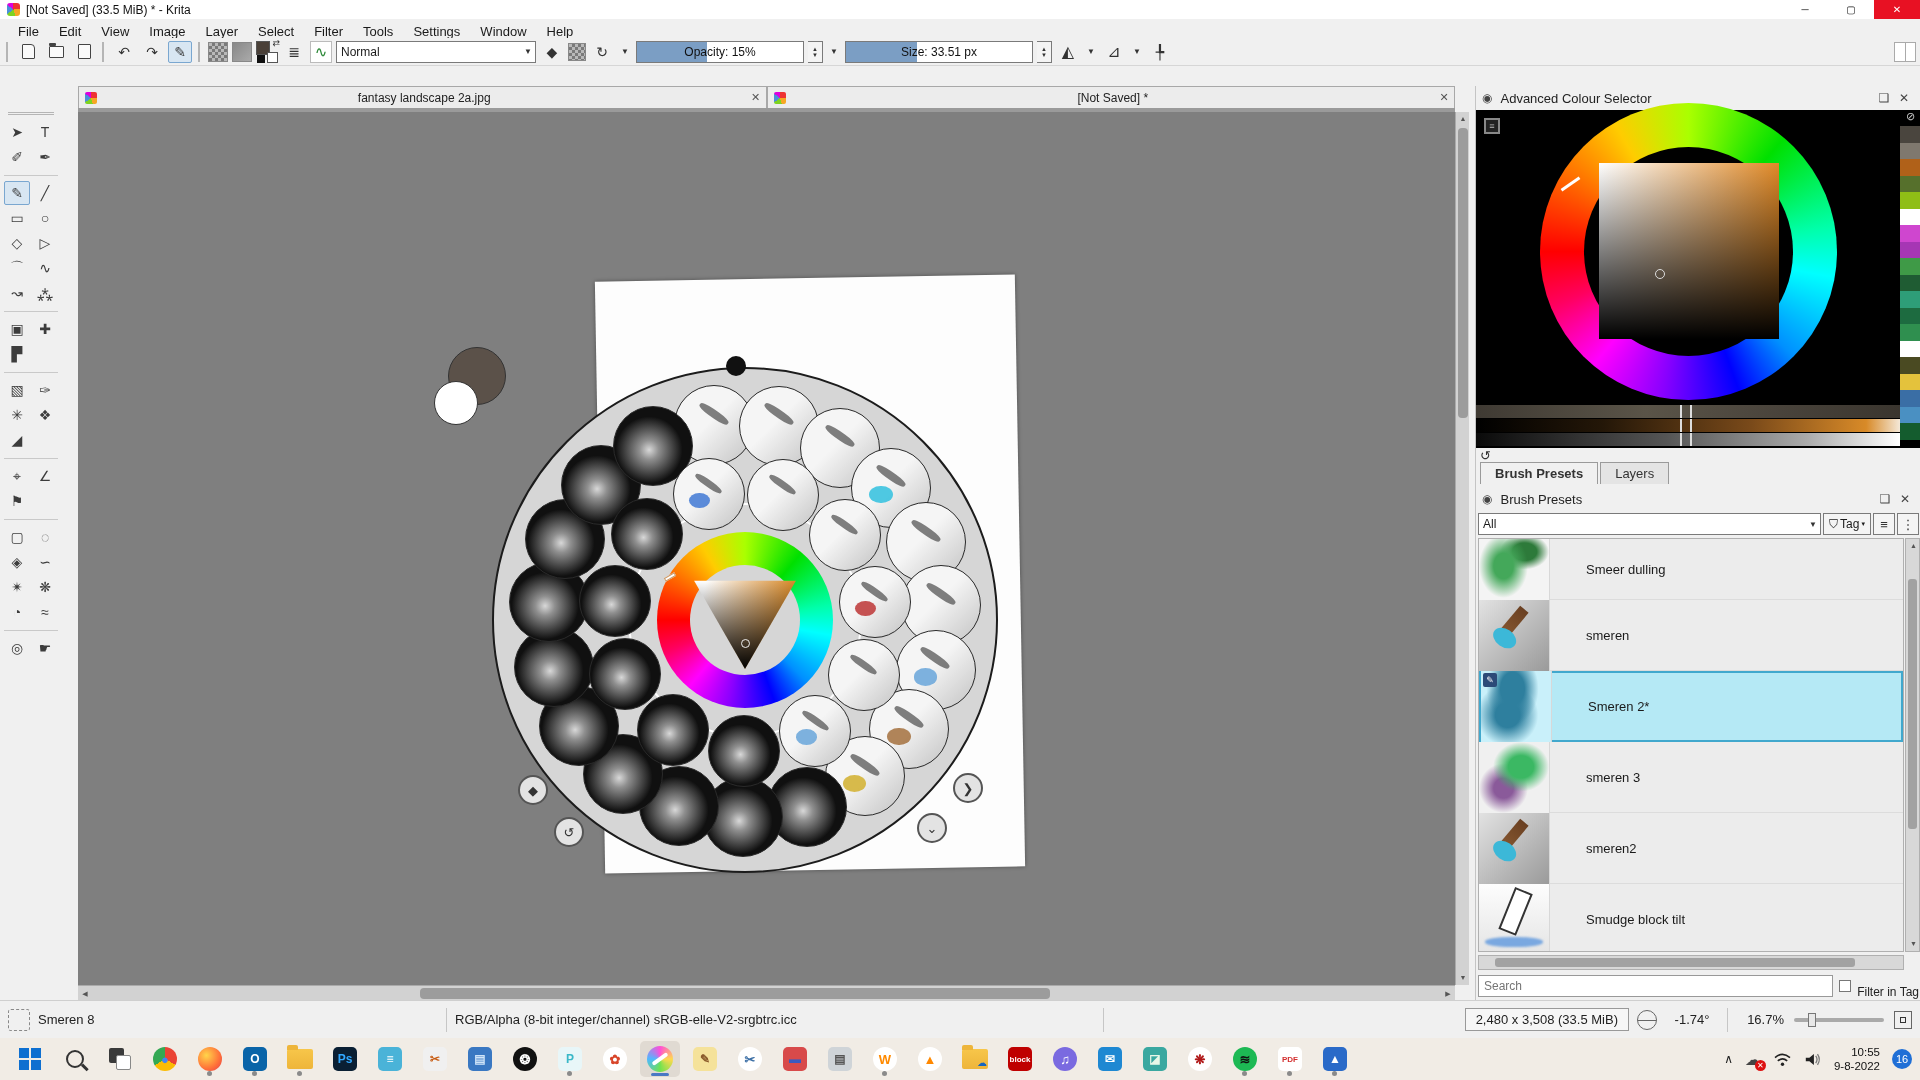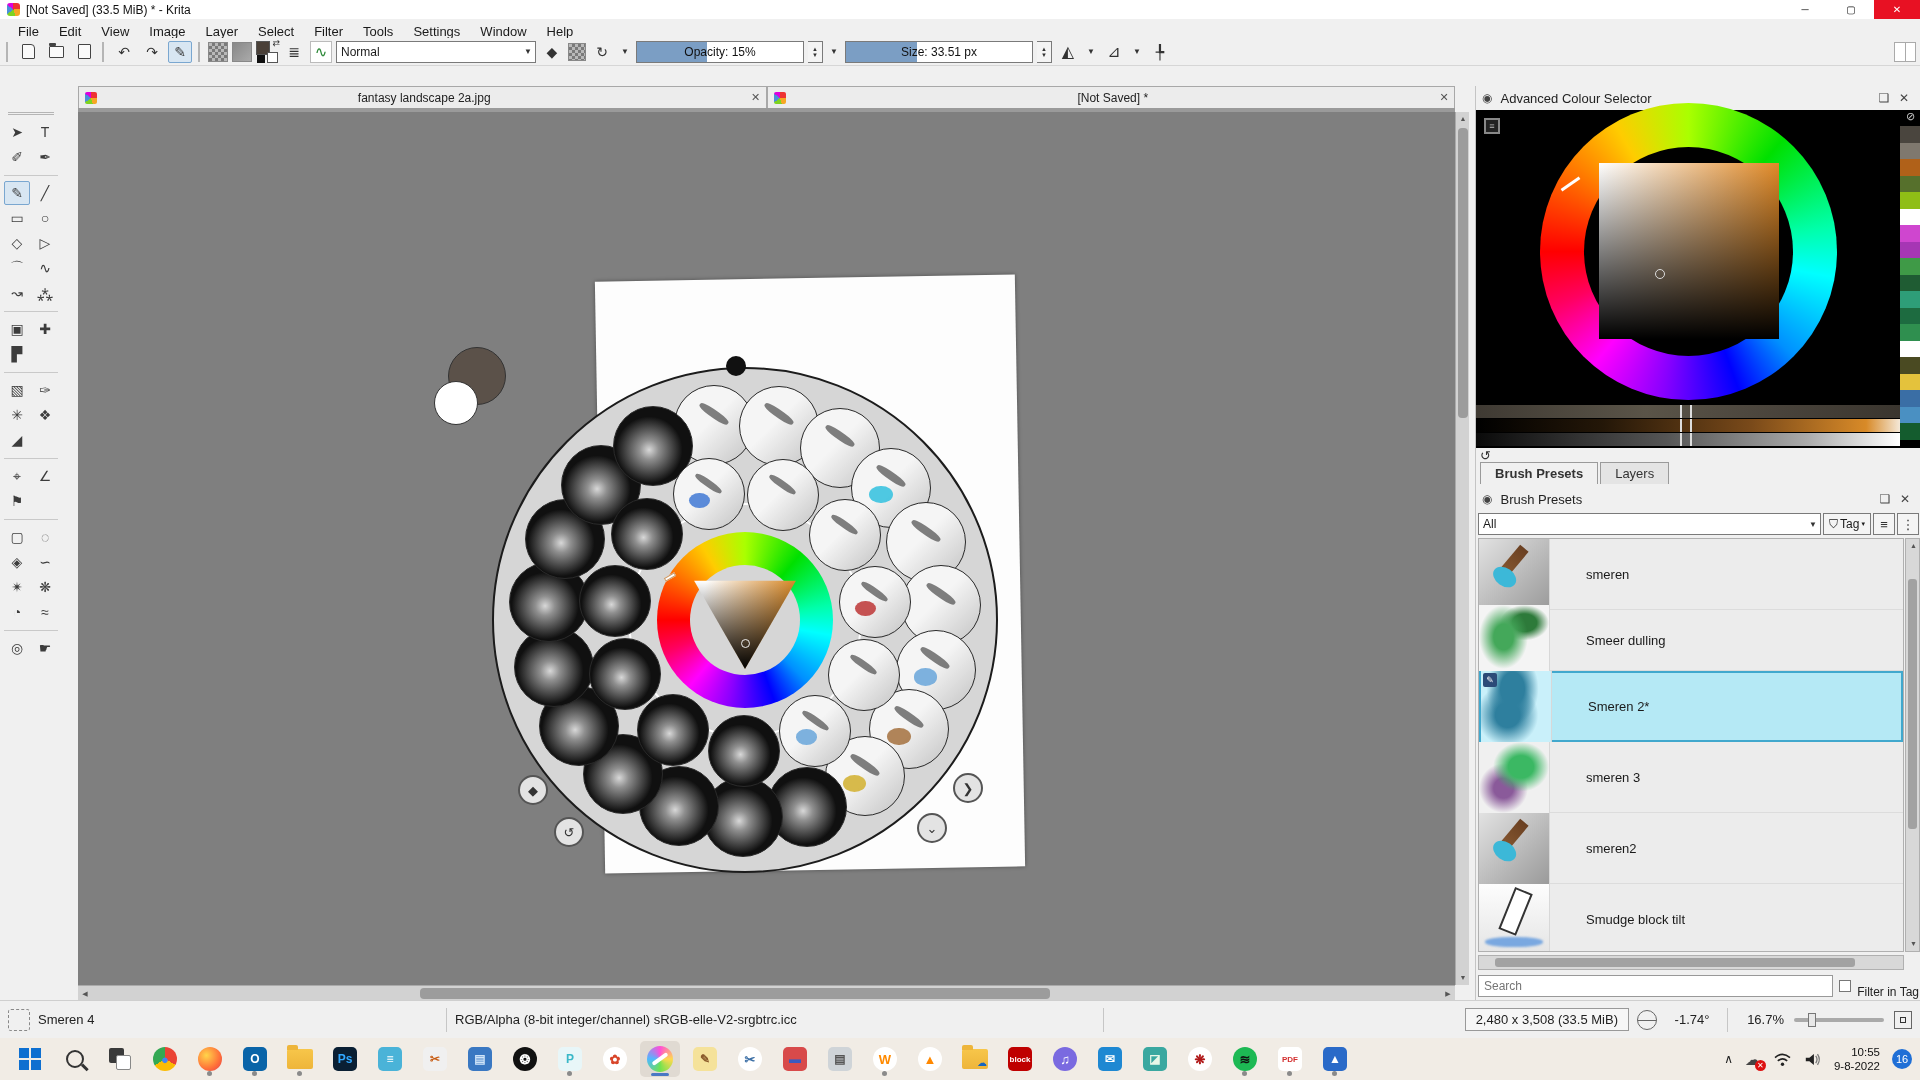--- a/index.html
+++ b/index.html
@@ -492,27 +492,27 @@
       <div class="tag-btn">
         <span>⛉</span>
         <span>Tag</span>
         <span style="font-size:7px">▾</span>
       </div>
       <div class="sq-btn">≡</div>
       <div class="sq-btn">⋮</div>
     </div>
 
     <div class="preset-list" id="preset-list">
+        <div class="preset-row" style="height: 61px;">
+          <div class="pthumb th-green"></div>
+          <div class="pname">Smeer dulling</div>
+        </div>
         <div class="preset-row">
           <div class="pthumb th-brush"></div>
           <div class="pname">smeren</div>
-        </div>
-        <div class="preset-row" style="height: 61px;">
-          <div class="pthumb th-green"></div>
-          <div class="pname">Smeer dulling</div>
         </div>
         <div class="preset-row selected">
           <div class="pthumb th-bluesmear">
             <div class="dirty">✎</div>
           </div>
           <div class="pname">Smeren 2*</div>
         </div>
         <div class="preset-row">
           <div class="pthumb th-gpsmear"></div>
           <div class="pname">smeren 3</div>
@@ -537,21 +537,21 @@
 
     <div class="search-row">
       <input type="text" placeholder="Search" style="">
       <span class="chk"></span>
       <span class="chk-label">Filter in Tag</span>
     </div>
   </div>
 
   <div class="statusbar">
     <div class="sb-icon"></div>
-    <div style="width:400px">Smeren 4</div>
+    <div style="width:400px">Smeren 8</div>
     <div class="sb-sep"></div>
     <div style="width:640px">RGB/Alpha (8-bit integer/channel)  sRGB-elle-V2-srgbtrc.icc</div>
     <div class="sb-sep"></div>
     <div style="flex:1"></div>
     <div class="sb-docsize">2,480 x 3,508 (33.5 MiB)</div>
     <div class="compass"></div>
     <div style="width:54px;text-align:center">-1.74°</div>
     <div class="sb-sep"></div>
     <div style="width:48px;text-align:right">16.7%</div>
     <div class="zoom-slider">

